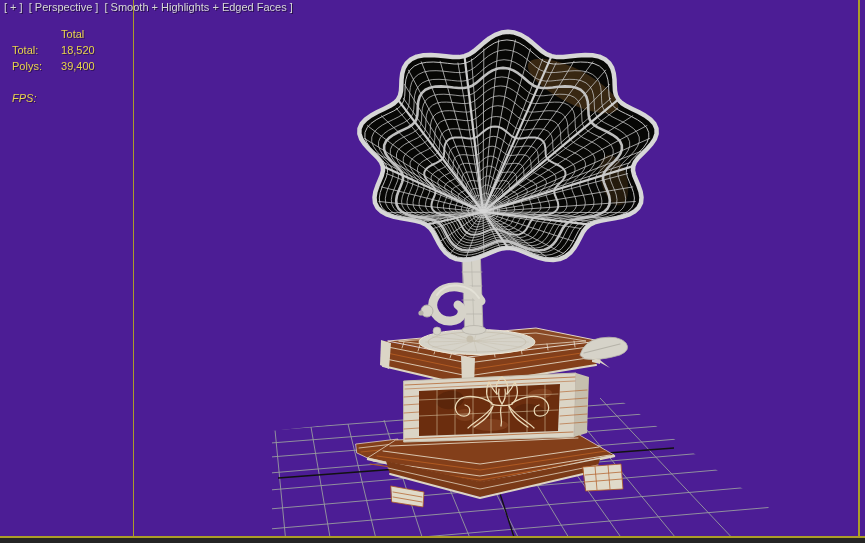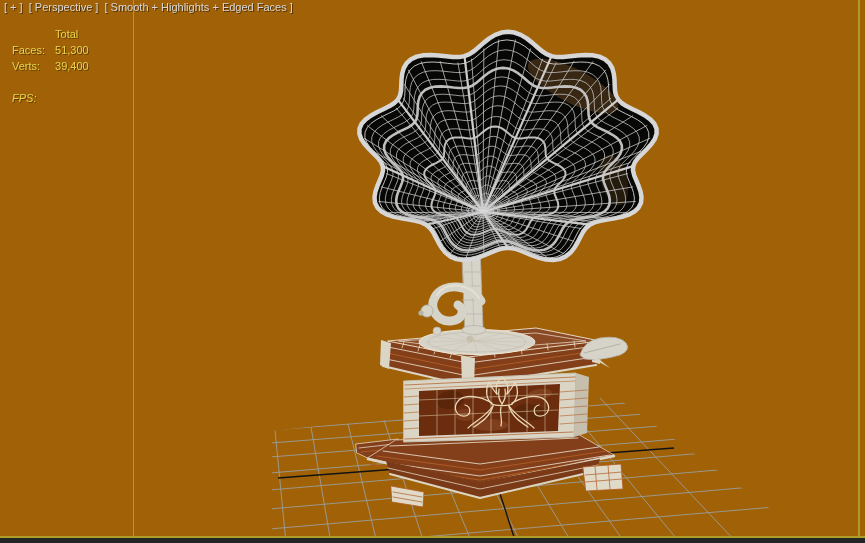--- a/index.html
+++ b/index.html
@@ -10,33 +10,33 @@
   }
   #scene{position:absolute;left:0;top:0;}
   .vp-label{
     position:absolute;left:4px;top:1px;font-size:11px;letter-spacing:0px;
     white-space:nowrap;text-shadow:1px 1px 0 rgba(0,0,0,.5);
   }
   .vp-label span{margin-right:3px;cursor:default;}
   .stats{position:absolute;left:0;top:26px;font-size:11px;text-shadow:1px 1px 0 rgba(0,0,0,.4);}
   .srow{height:16px;line-height:16px;white-space:nowrap;}
   .srow .slabel{display:inline-block;margin-left:12px;min-width:38px;}
-  .srow .sval{display:inline-block;margin-left:2px;}
+  .srow .sval{display:inline-block;margin-left:8px;}
   .srow.header .slabel{min-width:38px;}
   .srow.fps{margin-top:16px;font-style:italic;}
   .vline{position:absolute;top:0;width:1px;height:538px;}
   .vline.left{left:133px;}
   .vline.right{left:858px;width:2px;}
   .hline{position:absolute;left:0;width:865px;height:2px;top:536px;}
   .below-strip{position:absolute;left:0;top:538px;width:865px;height:5px;}
 </style>
 </head>
 <body>
 
-<div class="stage" id="stage" style="background: #a16207; color: rgb(216, 216, 216);">
+<div class="stage" id="stage" style="background: #4c1d95; color: rgb(216, 216, 216);">
   <svg id="scene" width="865" height="543" viewBox="0 0 865 543">
       <defs>
         <clipPath id="gridclip">
           <polygon points="272,431 612,394 783,518 733,543 272,543"></polygon>
         </clipPath>
       </defs>
       <g clip-path="url(#gridclip)">
         <line x1="258" y1="431" x2="798" y2="390" stroke="#9a9f9f" stroke-width="1" opacity="0.88"></line>
         <line x1="258" y1="444" x2="798" y2="402" stroke="#9a9f9f" stroke-width="1" opacity="0.88"></line>
         <line x1="258" y1="458" x2="798" y2="415" stroke="#9a9f9f" stroke-width="1" opacity="0.88"></line>
@@ -277,25 +277,25 @@
     <span>[ Perspective ]</span>
     <span>[ Smooth + Highlights + Edged Faces ]</span>
   </div>
 
   <div class="stats" style="color: rgb(232, 212, 76);">
     <div class="srow header">
       <span class="slabel"></span>
       <span class="sval">Total</span>
     </div>
     <div class="srow">
-      <span class="slabel">Faces:</span>
-      <span class="sval">51,300</span>
+      <span class="slabel">Total:</span>
+      <span class="sval">18,520</span>
     </div>
     <div class="srow">
-      <span class="slabel">Verts:</span>
+      <span class="slabel">Polys:</span>
       <span class="sval">39,400</span>
     </div>
     <div class="srow fps">
       <span class="slabel">FPS:</span>
     </div>
   </div>
 
   <div class="vline left" style="background: rgb(171, 157, 40);"></div>
   <div class="vline right" style="background: rgb(171, 157, 40);"></div>
   <div class="hline" style="background: rgb(171, 157, 40);"></div>

